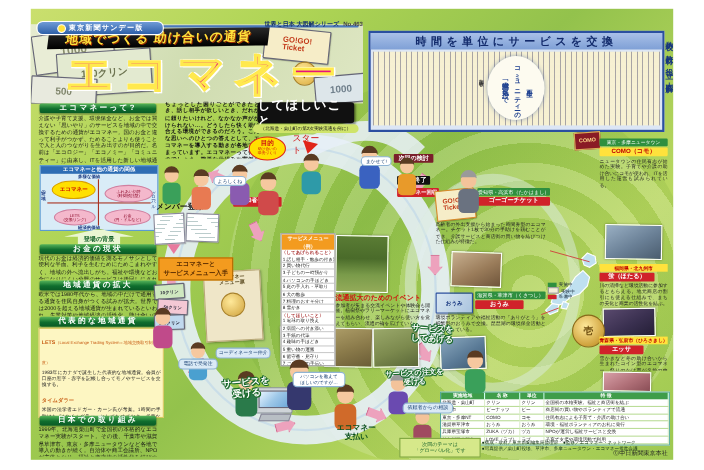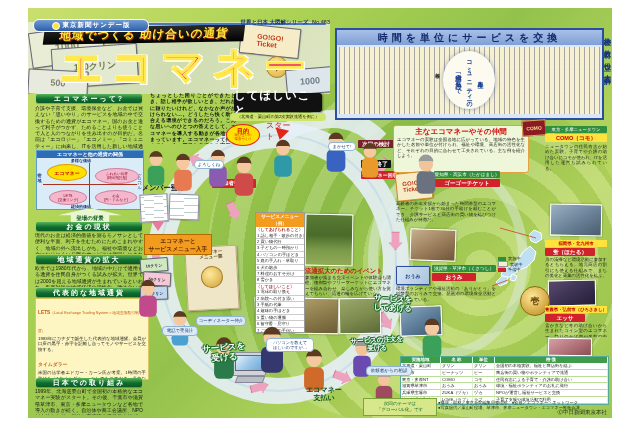--- a/index.html
+++ b/index.html
@@ -266,24 +266,20 @@
     <use href="#prsn" transform="translate(120,292) scale(1.6)" style="color:#c04a8a"></use>
     <use href="#prsn" transform="translate(152,322) scale(1.5)" style="color:#4aa0d0"></use>
     <use href="#prsn" transform="translate(196,352) scale(1.8)" style="color:#2a7a4a"></use>
     <use href="#prsn" transform="translate(244,344) scale(2.0)" style="color:#35386e"></use>
     <use href="#prsn" transform="translate(286,364) scale(1.8)" style="color:#d06a2a"></use>
     <use href="#prsn2" transform="translate(334,352) scale(1.6)" style="color:#6a4ab0"></use>
     <use href="#prsn2" transform="translate(356,382) scale(1.5)" style="color:#a04a60"></use>
     <use href="#prsn" transform="translate(404,332) scale(1.7)" style="color:#3aa05a"></use>
   </svg>
 
-  <div class="abs" style="left:365px;top:117px;width:128px;height:44px;background:#eef7d9;border:1.5px solid #e6a23c;border-radius:3px;z-index:5;padding:1px 3px;">
-    <div style="color:#d01010;font-size:7.5px;font-weight:bold;text-align:center;">主なエコマネーやその仲間</div>
-    <div class="t45" style="height:32px;overflow:hidden;">エコマネーの実験は全国各地に広がっている。地域の特色を生かした名前や単位が付けられ、福祉や環境、商店街の活性化など、それぞれの目的に合わせて工夫されている。主な例を紹介しよう。</div>
-  </div>
 
   <div class="abs notechip pre" style="left:368px;top:164px;width:34px;height:26px;background:#f6edc8;border:1px solid #d88a2a;transform:rotate(-6deg);font-size:6px;color:#c23a1a;z-index:5;">GO!GO!
 Ticket</div>
   <div class="abs greenbar" style="left:406px;top:163px;width:66px;font-size:4.6px;line-height:7px;z-index:5;">愛知県・高浜市（たかはまし）</div>
   <div class="abs redbar" style="left:406px;top:171px;width:66px;font-size:5.6px;line-height:8px;z-index:5;">ゴーゴーチケット</div>
   <div class="abs t45" style="left:368px;top:193px;width:100px;height:26px;overflow:hidden;z-index:5;">高齢者の外出支援から始まった時間券型のエコマネー。チケット1枚で30分の手助けを頼むことができ、介護サービスと商店街の買い物を結びつけた仕組みが特徴だ。</div>
   <div class="abs ph" style="left:382px;top:221px;width:44px;height:30px;transform:rotate(2deg);z-index:5;
        background:linear-gradient(150deg,#c8b090,#9a7c5a 55%,#6e543a);"></div>
   <div class="abs t45" style="left:430px;top:222px;width:40px;height:30px;overflow:hidden;z-index:5;color:#222;"></div>
 

